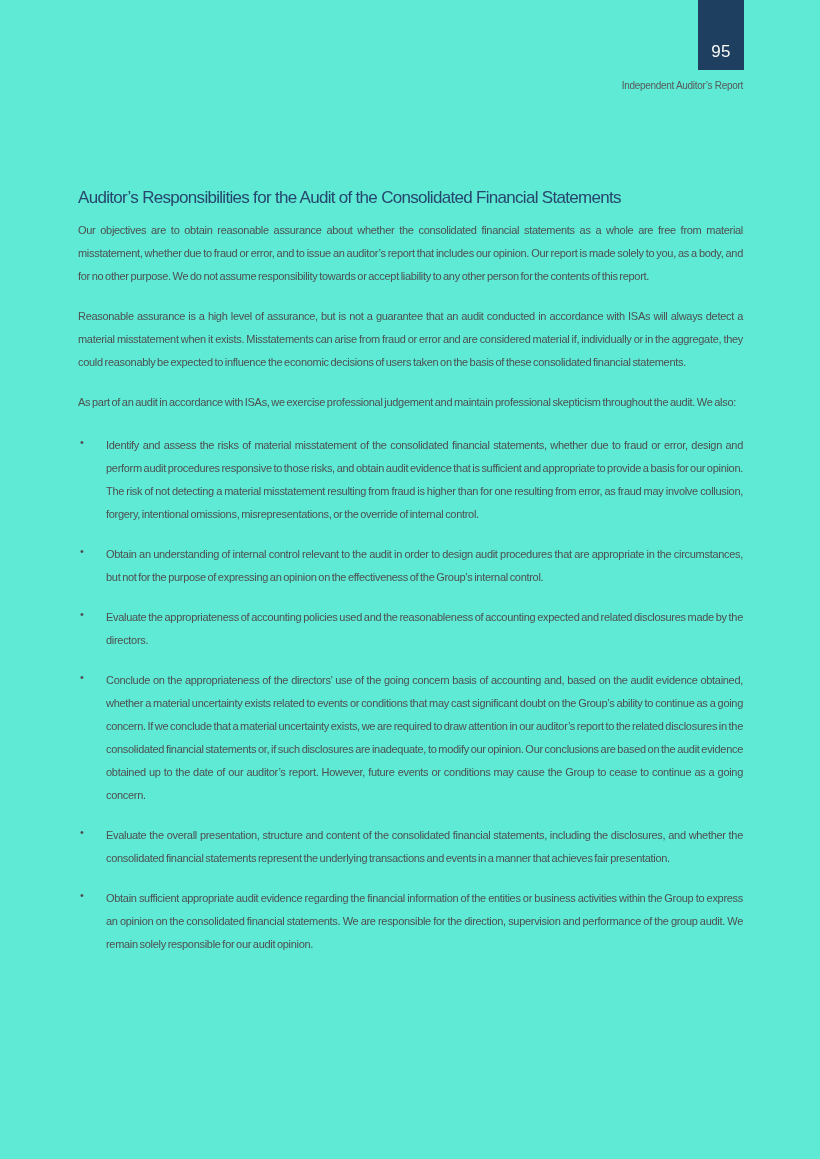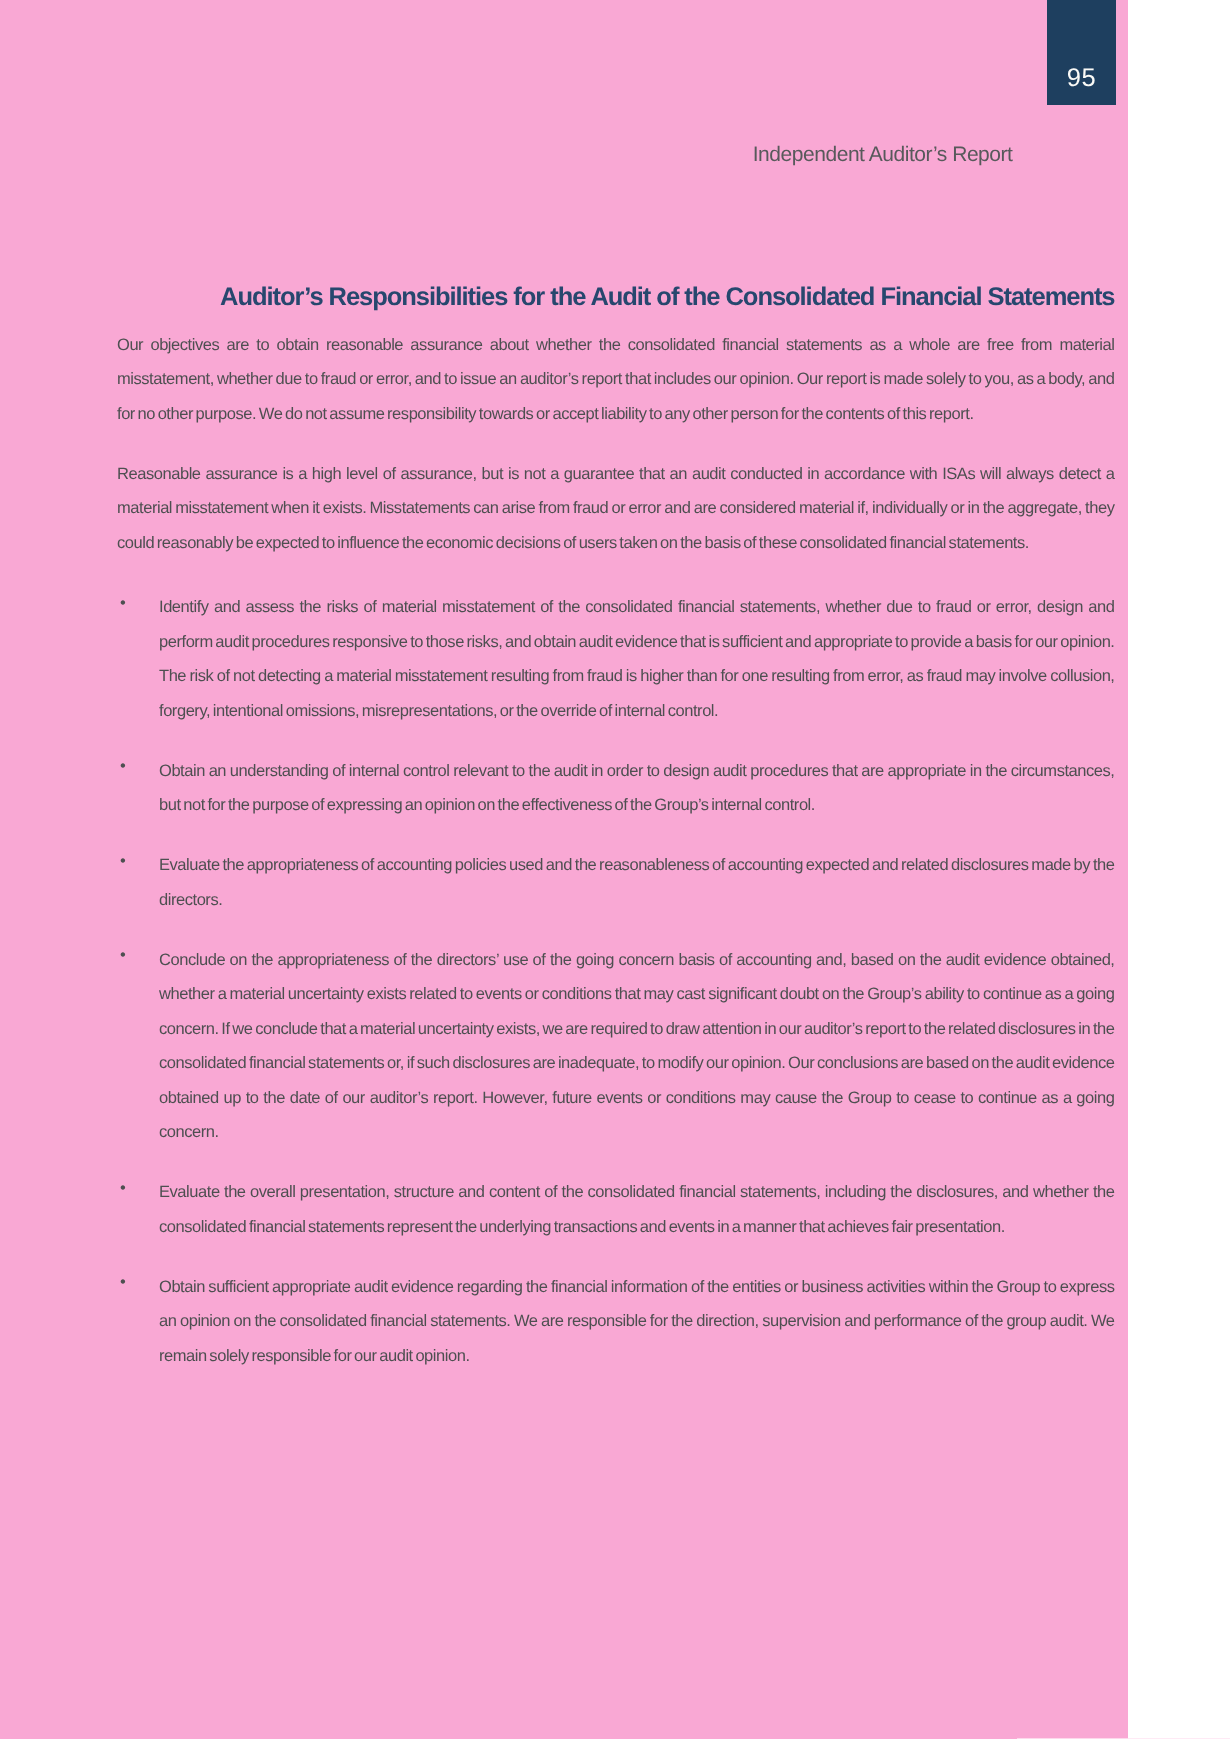--- a/index.html
+++ b/index.html
@@ -1,21 +1,21 @@
 <!DOCTYPE html>
 <html><head>
 <meta charset="utf-8">
 <style>
   * { box-sizing: border-box; }
   html, body { margin: 0; padding: 0; background: #ffffff; }
   .page {
     position: relative;
-    width: 752px;
+    width: 820px;
     height: 1159px;
-    background: #f9a8d4;
+    background: #5eead4;
     font-family: "Liberation Sans", sans-serif;
     overflow: hidden;
   }
   .page-number-box {
     position: absolute;
     left: 698px;
     top: 0;
     width: 46px;
     height: 70px;
     background: #1e3f5f;
@@ -25,41 +25,40 @@
     padding-bottom: 8px;
   }
   .page-number {
     color: #fafaf7;
     font-size: 17px;
     font-weight: 400;
     letter-spacing: 0.3px;
   }
   .running-header {
     position: absolute;
-    top: 94px;
+    top: 80px;
     right: 77px;
-    font-size: 14px;
+    font-size: 10px;
     letter-spacing: -0.3px;
     color: #58595b;
     margin-left: 19px;
   }
   .content {
     position: absolute;
     left: 78px;
     top: 188px;
     width: 665px;
   }
   .section-heading {
     margin: 0 0 11px 0;
     font-size: 17px;
-    font-weight: 700;
+    font-weight: 400;
     letter-spacing: -0.7px;
     color: #27476e;
     white-space: nowrap;
-    text-align: right;
   }
   .body-text {
     font-size: 11px;
     line-height: 23px;
     letter-spacing: -0.3px;
     word-spacing: -1px;
     color: #4e4f51;
     text-align: justify;
   }
   p.body-text { margin: 0 0 17px 0; }
@@ -92,20 +91,21 @@
   </div>
 
   <div class="running-header">Independent Auditor’s Report</div>
 
   <div class="content">
 
     <h1 class="section-heading">Auditor’s Responsibilities for the Audit of the Consolidated Financial Statements</h1>
 
     <p class="body-text">Our objectives are to obtain reasonable assurance about whether the consolidated financial statements as a whole are free from material misstatement, whether due to fraud or error, and to issue an auditor’s report that includes our opinion. Our report is made solely to you, as a body, and for no other purpose. We do not assume responsibility towards or accept liability to any other person for the contents of this report.</p>
     <p class="body-text">Reasonable assurance is a high level of assurance, but is not a guarantee that an audit conducted in accordance with ISAs will always detect a material misstatement when it exists. Misstatements can arise from fraud or error and are considered material if, individually or in the aggregate, they could reasonably be expected to influence the economic decisions of users taken on the basis of these consolidated financial statements.</p>
+    <p class="body-text">As part of an audit in accordance with ISAs, we exercise professional judgement and maintain professional skepticism throughout the audit. We also:</p>
 
     <ul class="bullet-list">
       <li class="bullet-item">
         <span class="bullet-marker">•</span>
         <span class="bullet-text body-text">Identify and assess the risks of material misstatement of the consolidated financial statements, whether due to fraud or error, design and perform audit procedures responsive to those risks, and obtain audit evidence that is sufficient and appropriate to provide a basis for our opinion. The risk of not detecting a material misstatement resulting from fraud is higher than for one resulting from error, as fraud may involve collusion, forgery, intentional omissions, misrepresentations, or the override of internal control.</span>
       </li>
       <li class="bullet-item">
         <span class="bullet-marker">•</span>
         <span class="bullet-text body-text">Obtain an understanding of internal control relevant to the audit in order to design audit procedures that are appropriate in the circumstances, but not for the purpose of expressing an opinion on the effectiveness of the Group’s internal control.</span>
       </li>

